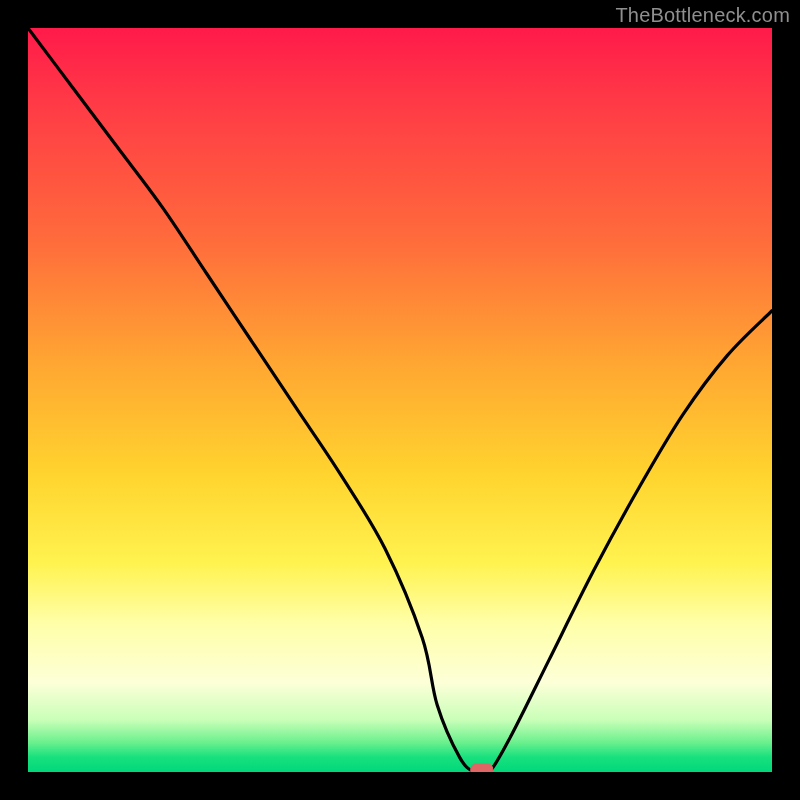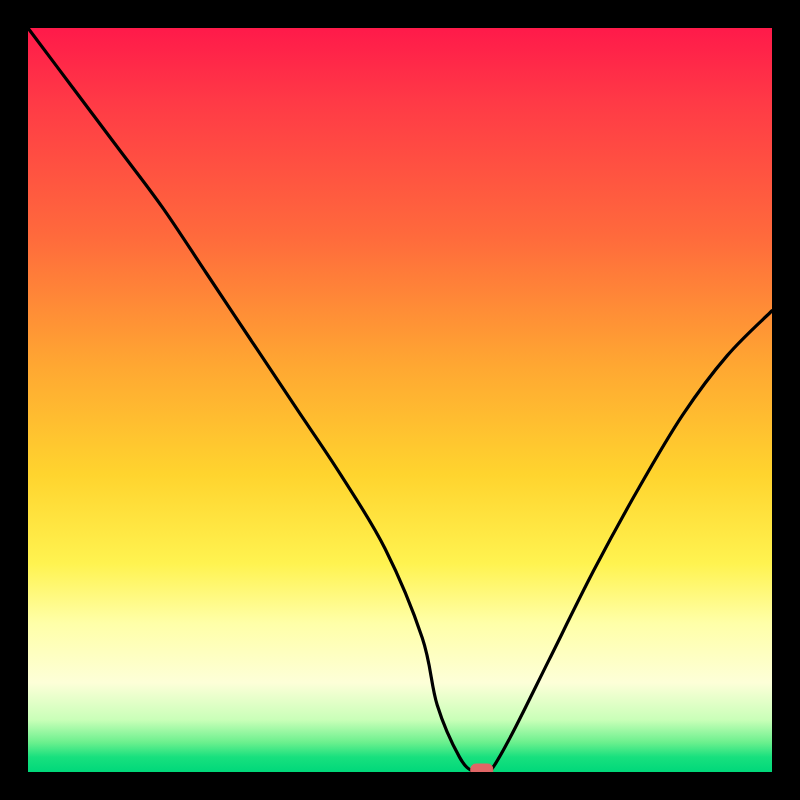--- a/index.html
+++ b/index.html
@@ -78,13 +78,14 @@
 
   <div class="plot-area">
     <div class="gradient-bg"></div>
 
     <svg class="curve-svg" viewBox="0 0 744 744" preserveAspectRatio="none">
       <path id="curve-path" class="curve-path" d="M 0.0 0.0 C 7.4 9.9, 29.8 39.7, 44.6 59.5 C 59.5 79.4, 74.4 99.2, 89.3 119.0 C 104.2 138.9, 119.0 157.5, 133.9 178.6 C 148.8 199.6, 163.7 223.2, 178.6 245.5 C 193.4 267.8, 208.3 290.2, 223.2 312.5 C 238.1 334.8, 253.0 357.1, 267.8 379.4 C 282.7 401.8, 297.6 422.8, 312.5 446.4 C 327.4 470.0, 343.5 493.5, 357.1 520.8 C 370.8 548.1, 385.6 584.0, 394.3 610.1 C 403.0 636.1, 403.0 657.2, 409.2 677.0 C 415.4 696.9, 425.3 718.0, 431.5 729.1 C 437.7 740.3, 441.4 741.5, 446.4 744.0 C 451.4 746.5, 455.1 750.2, 461.3 744.0 C 467.5 737.8, 473.7 725.4, 483.6 706.8 C 493.5 688.2, 507.2 659.7, 520.8 632.4 C 534.4 605.1, 550.6 571.6, 565.4 543.1 C 580.3 514.6, 595.2 487.3, 610.1 461.3 C 625.0 435.2, 639.8 409.2, 654.7 386.9 C 669.6 364.6, 684.5 344.7, 699.4 327.4 C 714.2 310.0, 736.6 290.2, 744.0 282.7"></path>
       <rect id="min-marker" class="marker" rx="5" ry="5" x="442.8" y="736.0" width="22" height="12"></rect>
     </svg>
   </div>
 
+  <div class="watermark">TheBottleneck.com</div>
 </div>
 
 </body></html>

